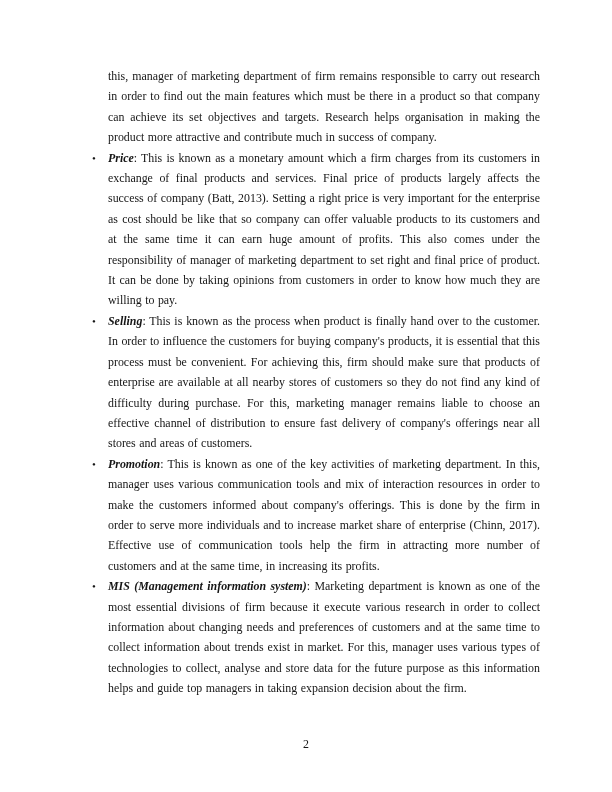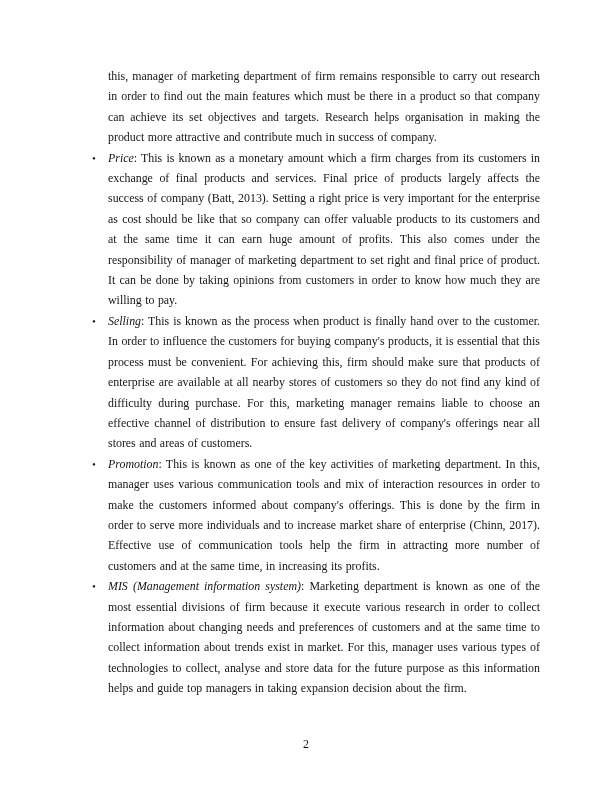--- a/index.html
+++ b/index.html
@@ -36,21 +36,21 @@
     position: relative;
   }
   .bullets li::before {
     content: "\2022";
     position: absolute;
     left: -16px;
     top: 0;
     font-size: 11px;
   }
   .term {
-    font-weight: normal;
+    font-weight: bold;
     font-style: italic;
   }
   .page-number {
     position: absolute;
     bottom: 40px;
     left: 0;
     width: 100%;
     text-align: center;
     font-size: 11.9px;
     color: #161616;

